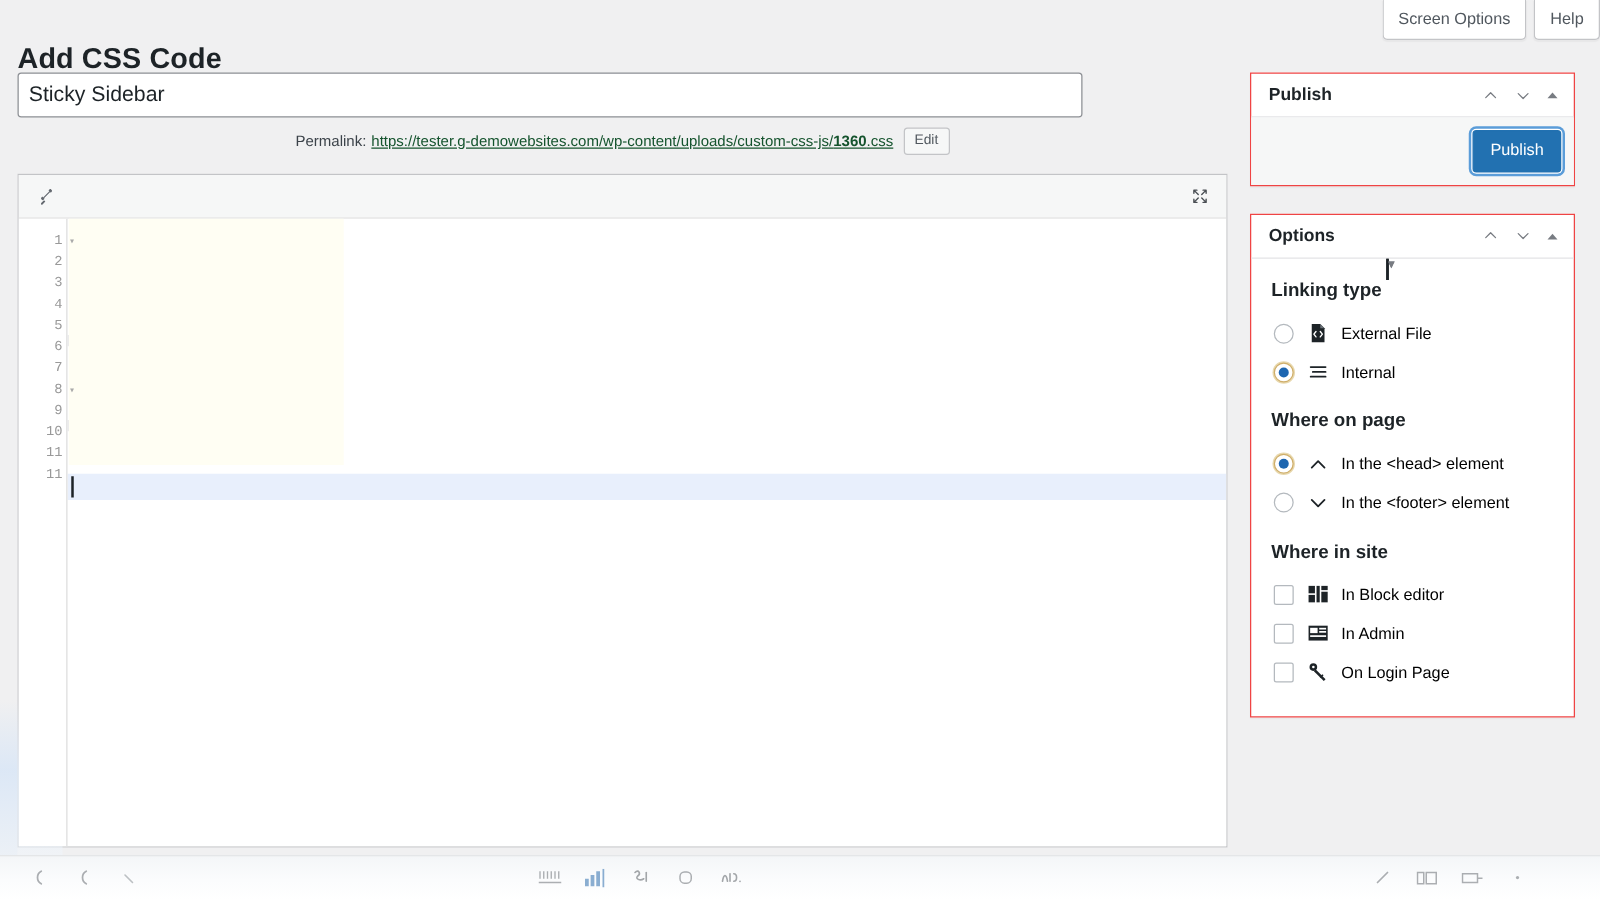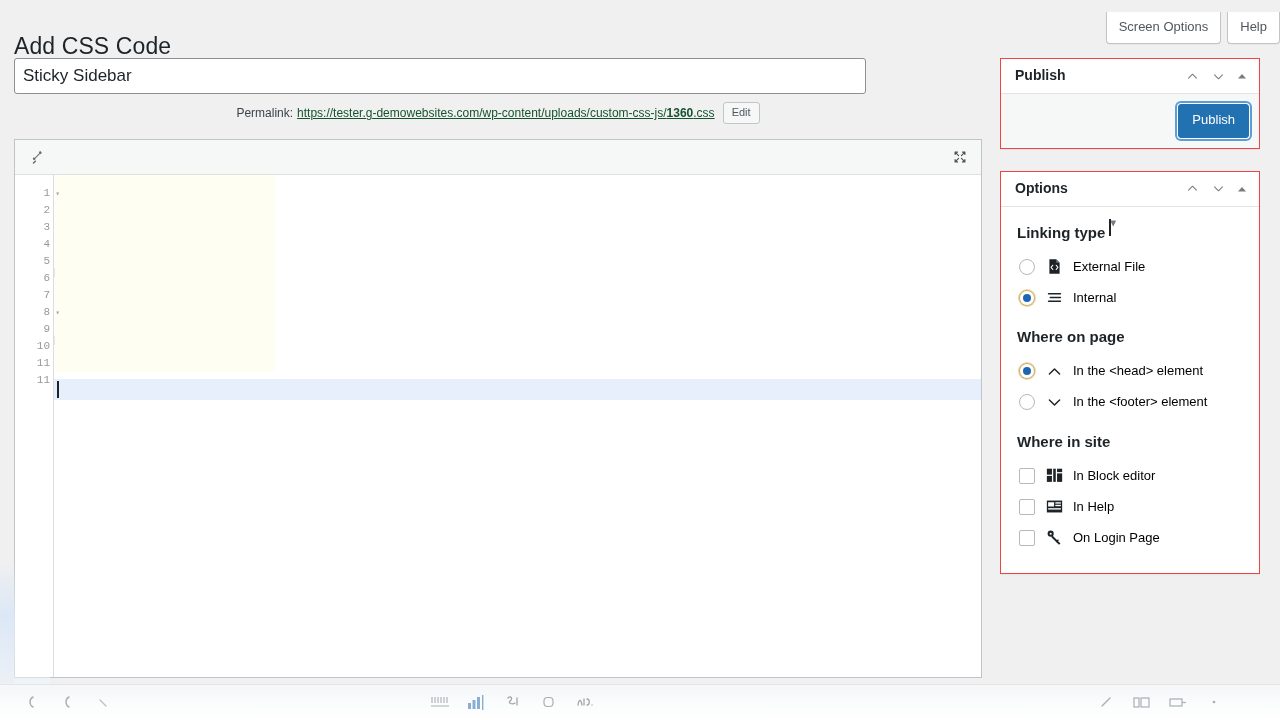--- a/index.html
+++ b/index.html
@@ -15,21 +15,21 @@
 
   #page {
     position: relative;
     width: 1280px; height: 720px;
     background: #f0f0f1;
   }
 
   
   .screen-meta {
     position: absolute;
-    top: 12px; right: 0;
+    top: 0; right: 0;
     display: flex;
     align-items: flex-start;
     gap: 6px;
     z-index: 30;
   }
   .meta-btn {
     background: #fff;
     border: 1px solid #c3c4c7;
     border-top: none;
     border-radius: 0 0 4px 4px;
@@ -48,21 +48,21 @@
     color: #787c82;
     line-height: 1;
     transform: translateY(1px);
   }
 
   
   .page-title {
     position: absolute;
     left: 14px; top: 17px;
     font-size: 23px;
-    font-weight: 400;
+    font-weight: 700;
     color: #1d2327;
     line-height: 1.3;
     letter-spacing: .1px;
   }
 
   
   .main-col {
     position: absolute;
     left: 14px; top: 58px;
     width: 968px;
@@ -589,21 +589,21 @@
               <span class="checkbox"></span>
               <span class="opt-icon">
                 <svg width="17" height="17" viewBox="0 0 20 20">
                   <rect x="1" y="3" width="18" height="14" fill="#1d2327"></rect>
                   <rect x="2.5" y="5" width="7" height="5" fill="#fff"></rect>
                   <rect x="11" y="5" width="6.5" height="1.6" fill="#fff"></rect>
                   <rect x="11" y="8" width="6.5" height="1.6" fill="#fff"></rect>
                   <rect x="2.5" y="12" width="15" height="1.6" fill="#fff"></rect>
                 </svg>
               </span>
-              <span class="opt-label">In Help</span>
+              <span class="opt-label">In Admin</span>
             </div>
             <div class="opt-row">
               <span class="checkbox"></span>
               <span class="opt-icon">
                 <svg width="17" height="17" viewBox="0 0 20 20">
                   <g fill="#1d2327">
                     <circle cx="5.5" cy="5.5" r="3.6"></circle>
                     <circle cx="5.5" cy="5.5" r="1.2" fill="#fff"></circle>
                     <path d="M7.6 7.6 L17 17 L15.3 18.6 L6 9.3z"></path>
                     <rect x="11.5" y="13.2" width="3.6" height="1.6" transform="rotate(-45 13.3 14)"></rect>

